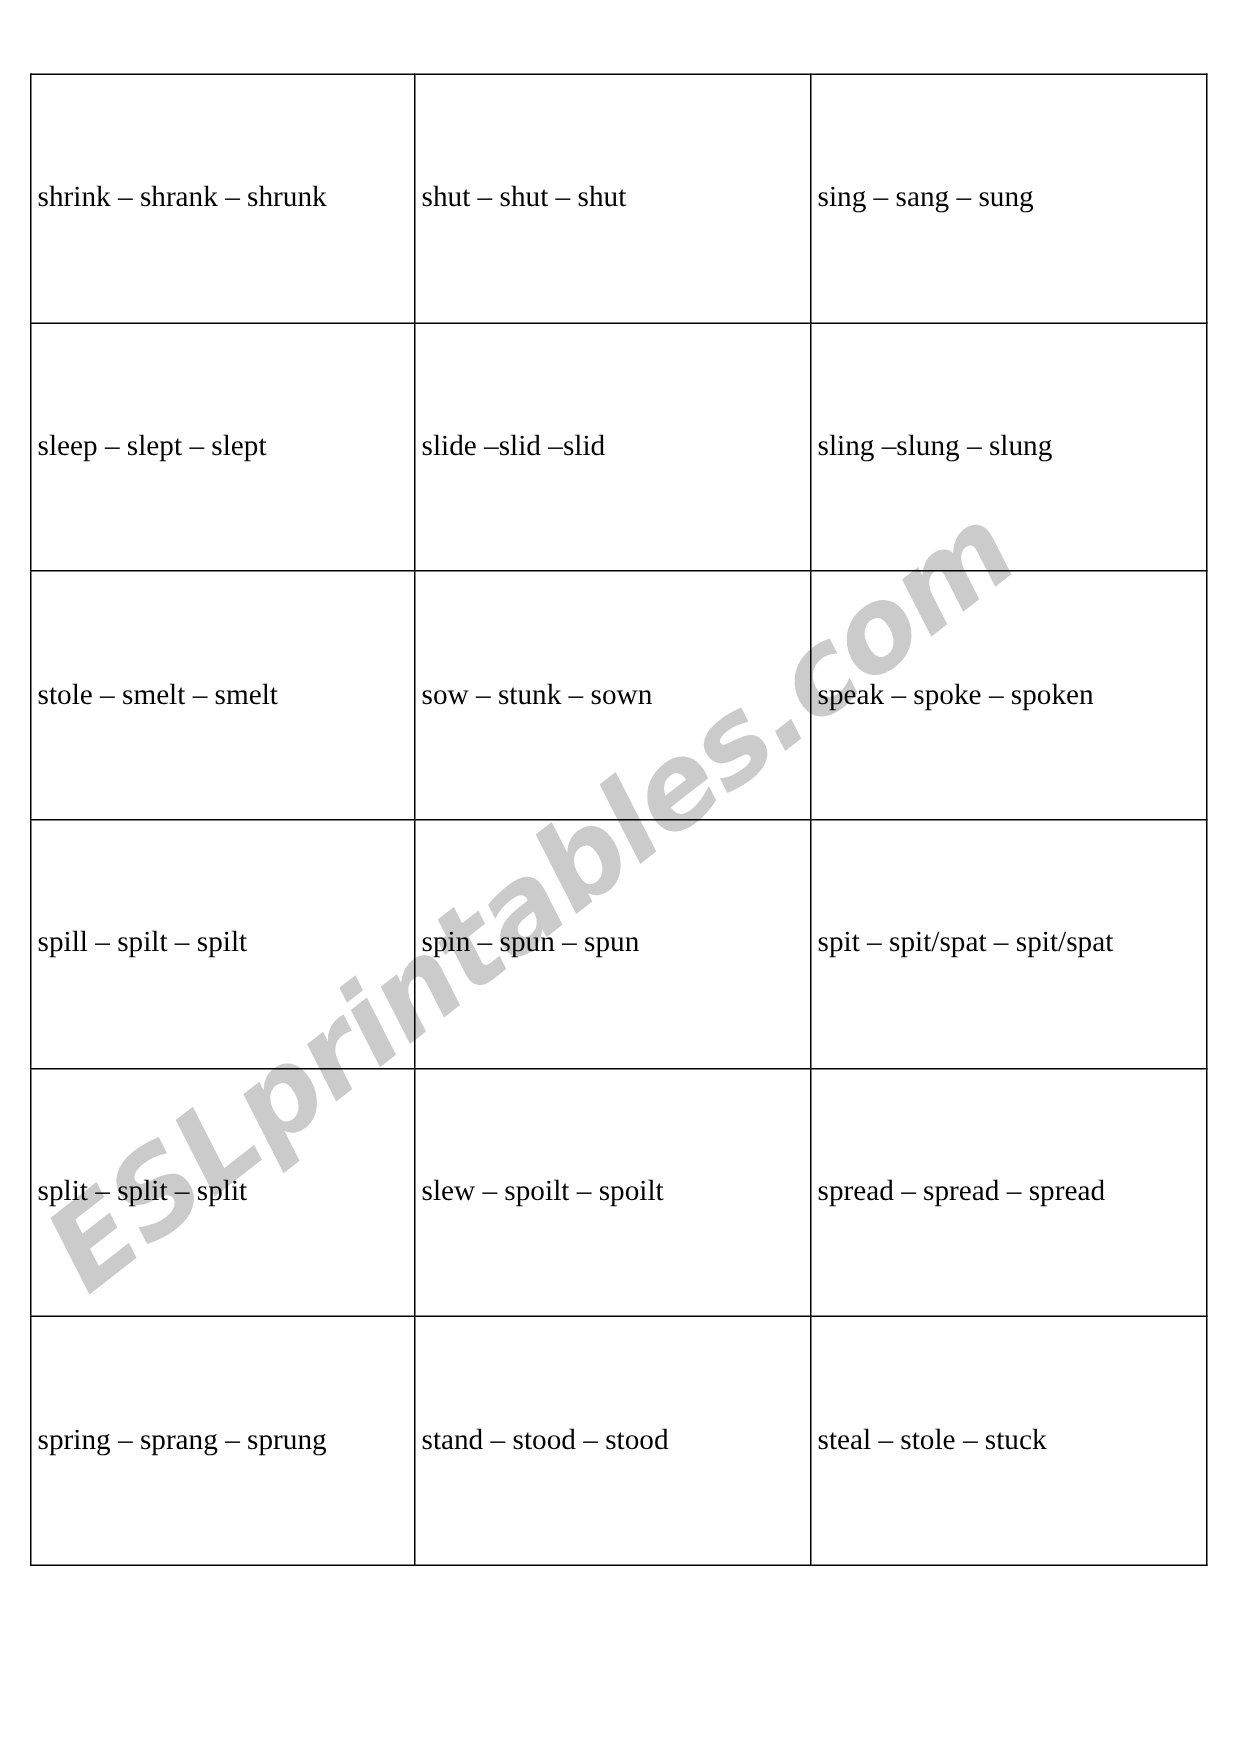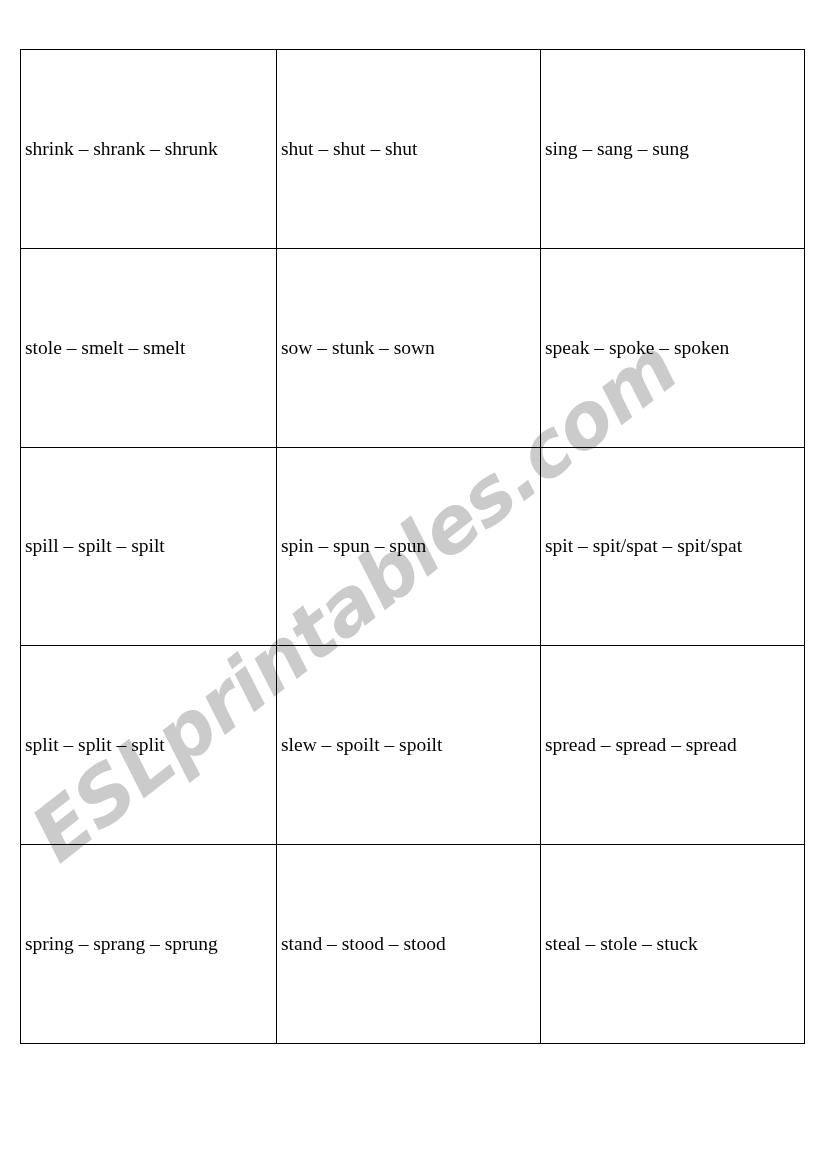--- a/index.html
+++ b/index.html
@@ -98,20 +98,31 @@
           </td>
         <td>
             <span class="cell-text">shut – shut – shut</span>
           </td>
         <td>
             <span class="cell-text">sing – sang – sung</span>
           </td>
       </tr>
       <tr>
         <td>
+            <span class="cell-text">sleep – slept – slept</span>
+          </td>
+        <td>
+            <span class="cell-text">slide –slid –slid</span>
+          </td>
+        <td>
+            <span class="cell-text">sling –slung – slung</span>
+          </td>
+      </tr>
+      <tr>
+        <td>
             <span class="cell-text">stole – smelt – smelt</span>
           </td>
         <td>
             <span class="cell-text">sow – stunk – sown</span>
           </td>
         <td>
             <span class="cell-text">speak – spoke – spoken</span>
           </td>
       </tr>
       <tr>

